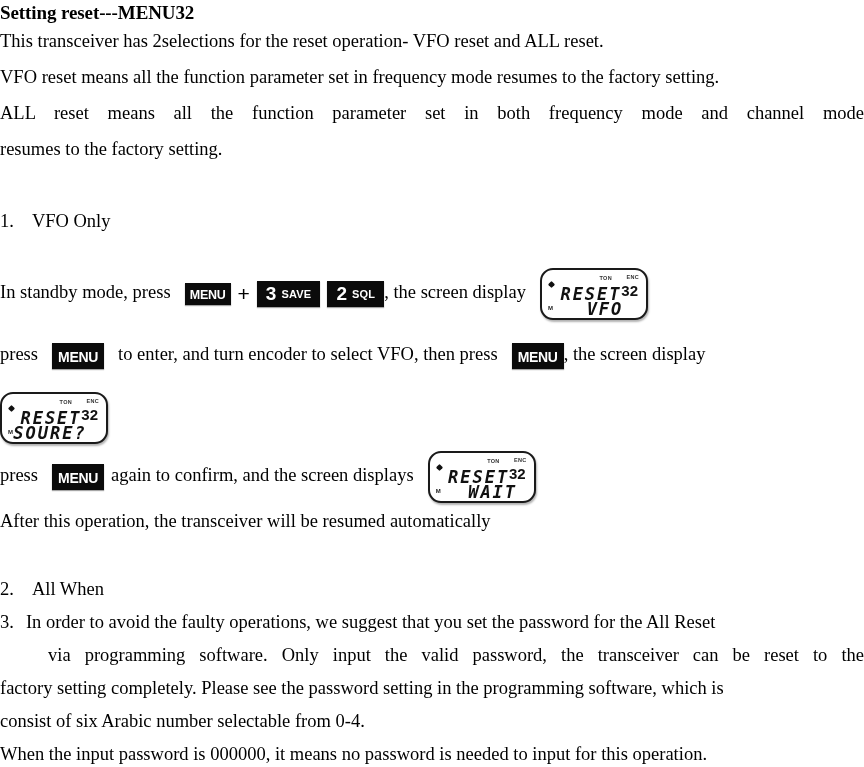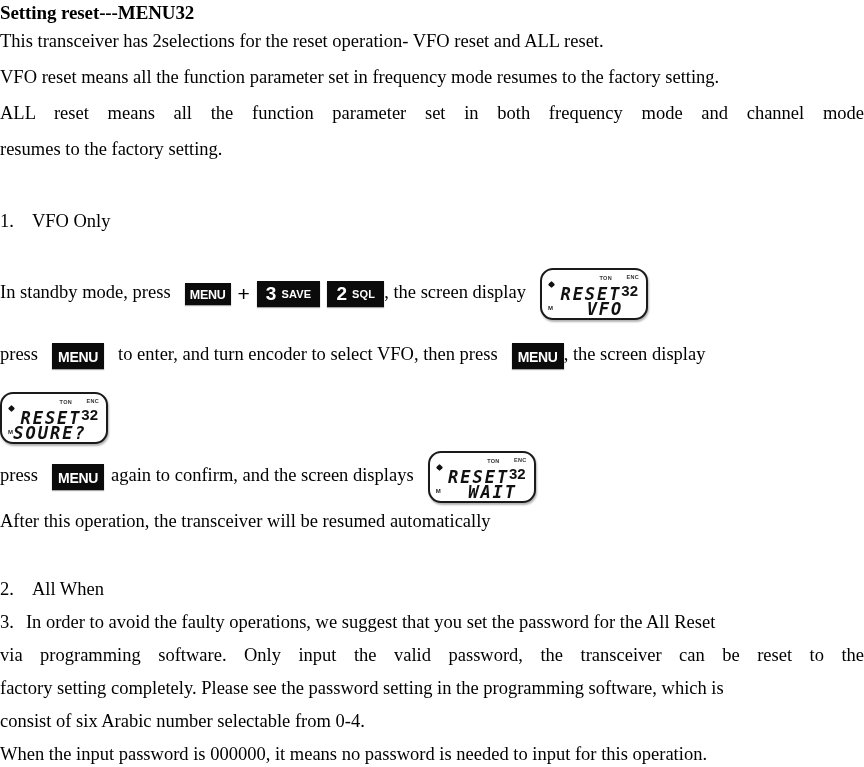--- a/index.html
+++ b/index.html
@@ -264,18 +264,18 @@
   <div class="spacer-line"></div>
 
   <div class="line" style="line-height:33px;">
     <span class="num-item">2.</span><span class="item-gap"></span><span>All When</span>
   </div>
 
   <div class="line" style="line-height:33px;">
     <span class="num-item">3.</span><span class="item-gap" style="width:12px;"></span><span>In order to avoid the faulty operations, we suggest that you set the password for the All Reset</span>
   </div>
 
-  <div class="line justify" style="line-height:33px;">via programming software. Only input the valid password, the transceiver can be reset to the</div>
+  <div class="line justify" style="line-height:33px;padding-left:48px;">via programming software. Only input the valid password, the transceiver can be reset to the</div>
   <div class="line" style="line-height:33px;">factory setting completely. Please see the password setting in the programming software, which is</div>
   <div class="line" style="line-height:33px;">consist of six Arabic number selectable from 0-4.</div>
   <div class="line" style="line-height:33px;">When the input password is 000000, it means no password is needed to input for this operation.</div>
 
 </div>
 
 </body></html>

